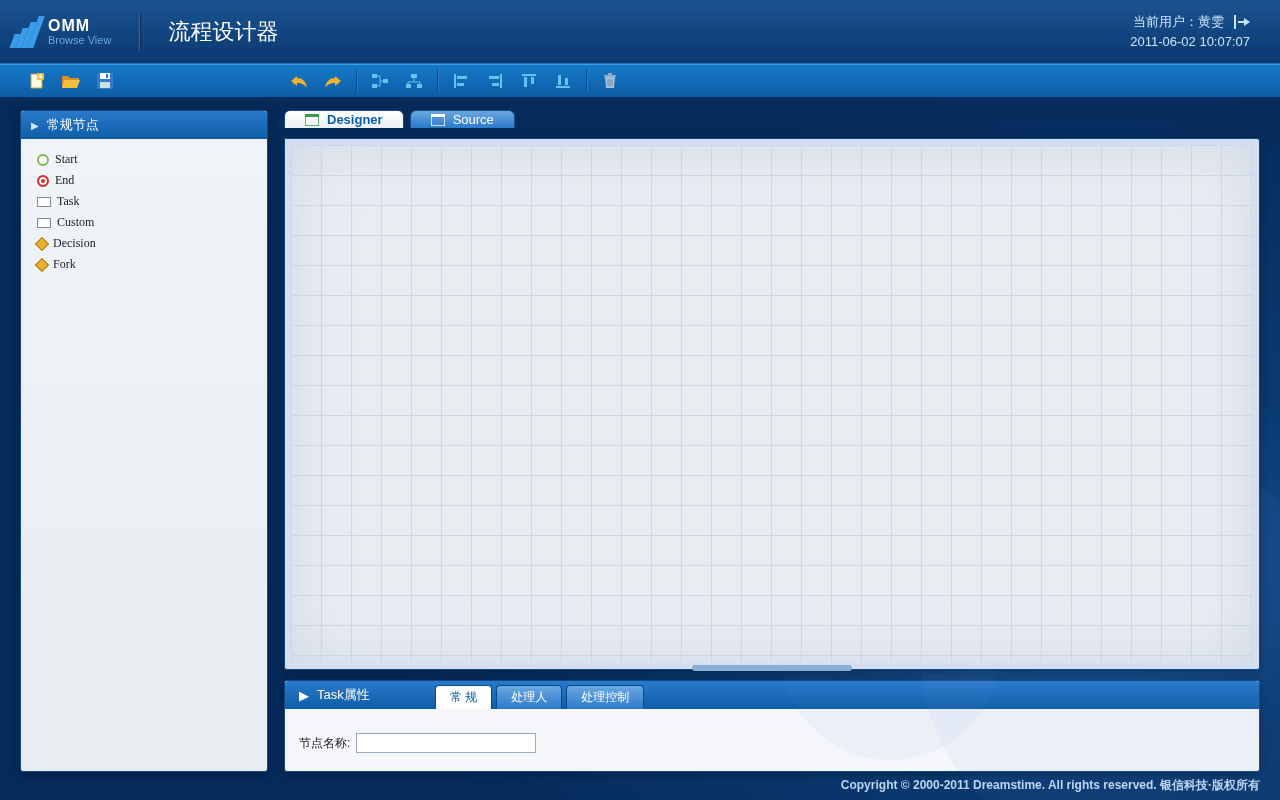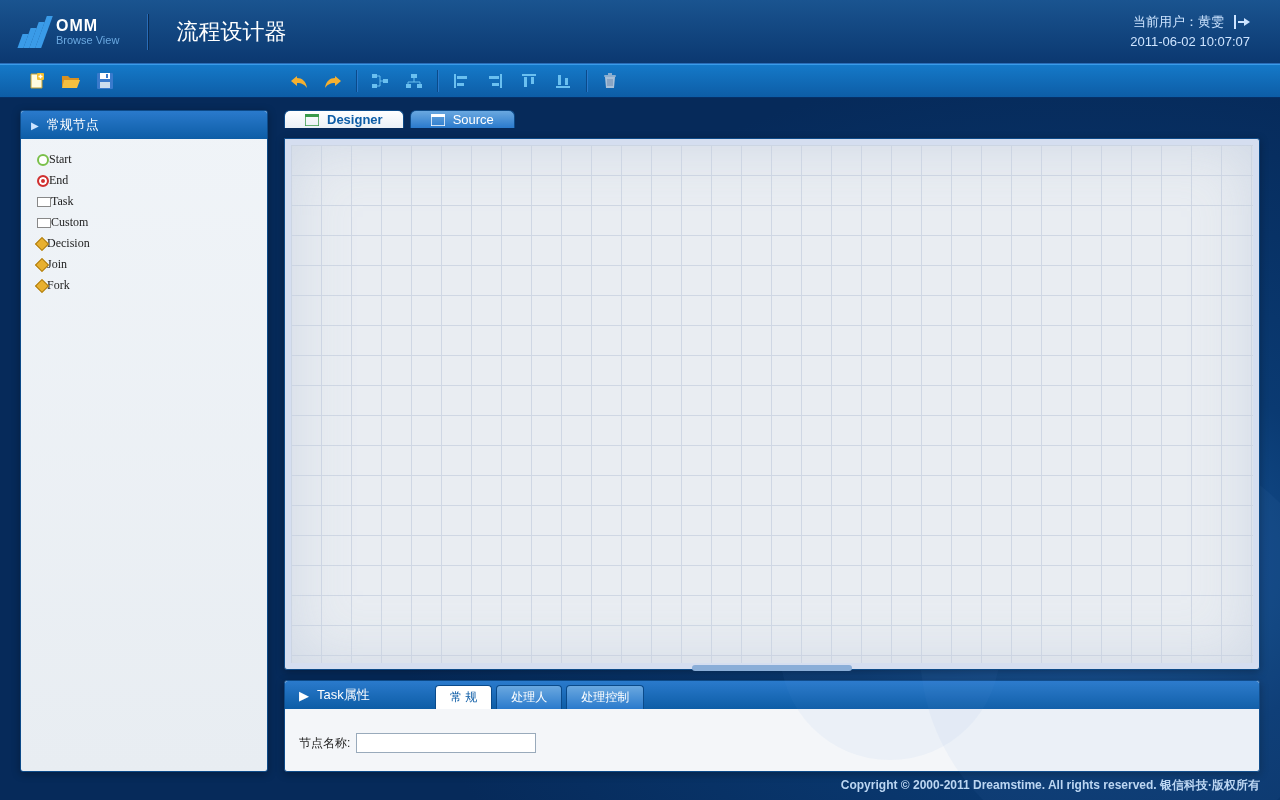--- a/index.html
+++ b/index.html
@@ -10,21 +10,21 @@
   overflow: hidden; position: relative;
 }
 
 .bg-circle { position: absolute; border-radius: 50%; background: rgba(100,160,220,0.06); pointer-events:none; }
 
 
 .header {
   height: 64px; display: flex; align-items: center;
   background: linear-gradient(#1a5490, #0b3870);
   border-bottom: 1px solid #2a6db8;
-  padding: 0 20px; position: relative;
+  padding: 0 12px; position: relative;
 }
 .logo { display: flex; align-items: center; gap: 8px; }
 .logo-mark { display:flex; align-items:flex-end; height:32px; }
 .logo-bar { width:6px; background:#3a9be8; margin-right:1px; transform: skewX(-20deg); }
 .logo-text { line-height:1.1; }
 .logo-text .l1 { color:#fff; font-weight:bold; font-size:16px; letter-spacing:1px; }
 .logo-text .l2 { color:#6aa8e0; font-size:11px; }
 .vdiv { width:1px; height:36px; background:#2a6db8; margin:0 28px; box-shadow:1px 0 0 #0a2a50; }
 .app-title { color:#fff; font-size:22px; font-weight:500; }
 .header-right { position:absolute; right:30px; top:12px; text-align:right; color:#cde4ff; font-size:13px; line-height:1.5; }
@@ -46,21 +46,21 @@
 
 
 .sidebar { width:248px; background:linear-gradient(#f0f4f8,#e8edf2); border:1px solid #0d4a88; border-radius:3px; display:flex; flex-direction:column; box-shadow: 0 2px 8px rgba(0,0,0,0.3); }
 .panel-header {
   height:28px; background:linear-gradient(#2a7acc,#0d5da6);
   border-radius:3px 3px 0 0; display:flex; align-items:center;
   color:#fff; font-size:13px; padding:0 10px; gap:8px;
 }
 .panel-header .tri { color:#cde4ff; font-size:10px; }
 .node-list { padding:10px 4px; }
-.node-item { display:flex; align-items:center; padding:3px 12px; font-size:12px; font-family: "SimSun", serif; color:#222; cursor:pointer; }
+.node-item { display:flex; align-items:center; gap:6px; padding:3px 12px; font-size:12px; font-family: "SimSun", serif; color:#222; cursor:pointer; }
 .nicon { width:12px; height:12px; display:inline-block; border-radius:50%; }
 
 
 .right-col { flex:1; display:flex; flex-direction:column; gap:10px; min-width:0; }
 
 
 .tab-strip { display:flex; gap:6px; }
 .tab {
   height:18px; padding:0 20px; display:flex; align-items:center; gap:8px;
   background:linear-gradient(#6aa8e0,#2a7acc); color:#fff; font-size:13px;
@@ -244,24 +244,20 @@
         <div class="node-item">
           <span style="width:14px;height:10px;border:1px solid #888;background:#fff;display:inline-block;"></span>
           <span>Custom</span>
         </div>
         <div class="node-item">
           <span style="width:10px;height:10px;background:#e8b030;display:inline-block;transform:rotate(45deg);border:1px solid #aa7a10;"></span>
           <span>Decision</span>
         </div>
         <div class="node-item">
           <span style="width:10px;height:10px;background:#e8b030;display:inline-block;transform:rotate(45deg);border:1px solid #aa7a10;"></span>
-          <span>Join</span>
-        </div>
-        <div class="node-item">
-          <span style="width:10px;height:10px;background:#e8b030;display:inline-block;transform:rotate(45deg);border:1px solid #aa7a10;"></span>
           <span>Fork</span>
         </div>
       </div>
   </div>
 
   <div class="right-col">
     <div class="tab-strip" id="tab-strip">
         <div class="tab active">
           <svg class="tab-icon" viewBox="0 0 14 12">
             <rect x="0" y="0" width="14" height="12" rx="1" fill="none" stroke="#3a9a4a" stroke-width="1.5"></rect>

